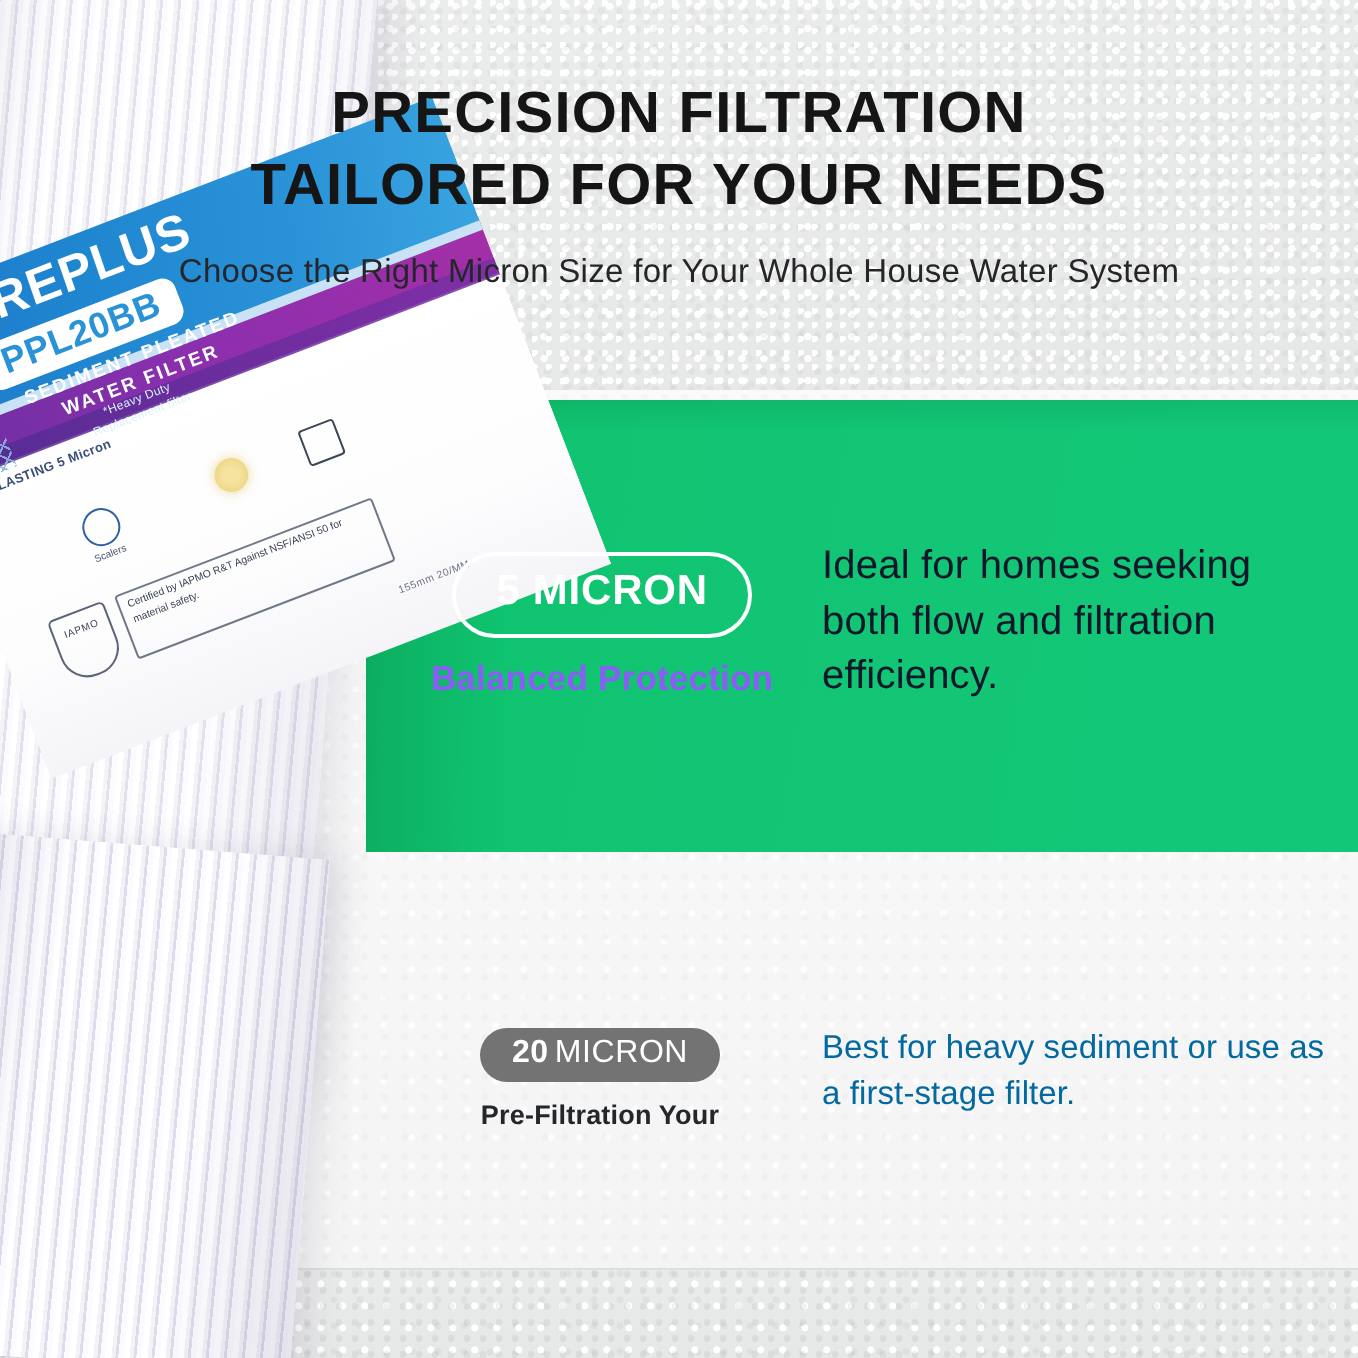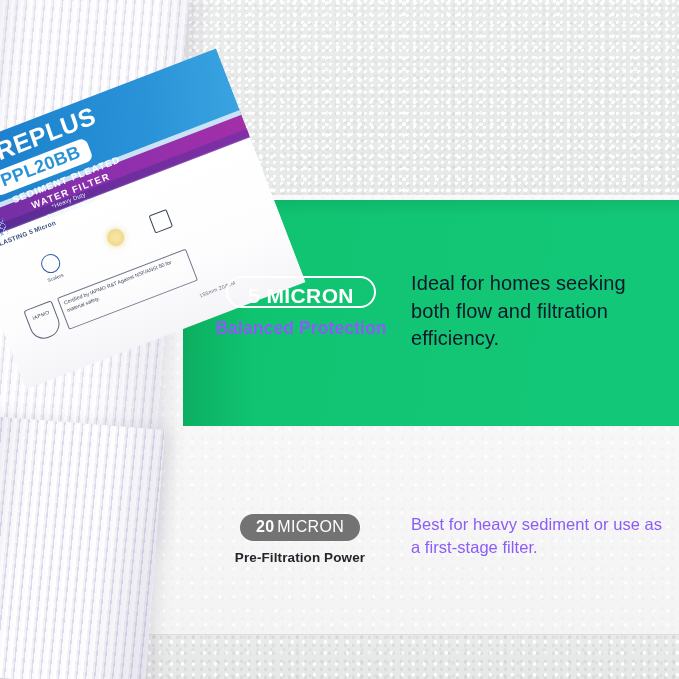--- a/index.html
+++ b/index.html
@@ -70,21 +70,21 @@
     background:linear-gradient(90deg,rgba(0,0,0,.10),rgba(0,0,0,0));
   }
   .green-band:after{
     content:"";position:absolute;left:0;top:0;width:100%;height:16px;
     background:linear-gradient(180deg,rgba(0,0,0,.07),rgba(0,0,0,0));
   }
 
   .g-left{position:absolute;left:201px;top:276px;width:200px;z-index:7;text-align:center;}
   .pill-5{
     display:inline-block;border:2.4px solid #ffffff;border-radius:30px;
-    padding:7px 20px 0;color:#ffffff;font-size:21px;font-weight:700;
+    padding:7px 20px 11px;color:#ffffff;font-size:21px;font-weight:700;
     letter-spacing:.4px;line-height:1;white-space:nowrap;
   }
   .g-left-sub{
     margin-top:10px;color:#8b5cf6;font-size:17.5px;font-weight:700;
     letter-spacing:.1px;white-space:nowrap;
   }
   .g-right{
     position:absolute;left:411px;top:270px;width:250px;z-index:7;
     color:#0f172a;font-size:20px;line-height:1.38;font-weight:400;letter-spacing:.1px;
   }
@@ -97,21 +97,21 @@
     letter-spacing:.3px;white-space:nowrap;
   }
   .pill-20 .num{font-weight:700;}
   .pill-20 .unit{font-weight:400;margin-left:3px;}
   .b-left-sub{
     margin-top:9px;color:#23262b;font-size:13.5px;font-weight:700;
     letter-spacing:.1px;white-space:nowrap;
   }
   .b-right{
     position:absolute;left:411px;top:513px;width:255px;z-index:7;
-    color:#8b5cf6;font-size:16.5px;line-height:1.42;font-weight:400;letter-spacing:.05px;
+    color:#0369a1;font-size:16.5px;line-height:1.42;font-weight:400;letter-spacing:.05px;
   }
 
   
   .product{position:absolute;left:-40px;top:-20px;width:310px;height:560px;z-index:5;}
 
   .pleats{
     position:absolute;left:0;top:0;width:230px;height:560px;
     transform:rotate(4.2deg);transform-origin:50% 0;
     background:
       repeating-linear-gradient(91deg,
@@ -286,28 +286,33 @@
 
       <div class="cert-shield">IAPMO</div>
       <div class="cert-box">Certified by IAPMO R&amp;T Against NSF/ANSI 50 for material safety.</div>
       <div class="lbl-size">155mm 20/MM</div>
     </div>
   </div>
 
   <div class="pleats-low"></div>
   <div class="pleats-low-shade"></div>
 
+  <div class="header">
+    <div class="h-line h1a">PRECISION FILTRATION</div>
+    <div class="h-line h1b">TAILORED FOR YOUR NEEDS</div>
+    <div class="h-sub">Choose the Right Micron Size for Your Whole House Water System</div>
+  </div>
 
   <div class="g-left">
     <span class="pill-5">5 MICRON</span>
     <div class="g-left-sub">Balanced Protection</div>
   </div>
   <div class="g-right">Ideal for homes seeking both flow and filtration efficiency.</div>
 
   <div class="b-left">
     <span class="pill-20">
       <span class="num">20</span><span class="unit">MICRON</span>
     </span>
-    <div class="b-left-sub">Pre-Filtration Power</div>
+    <div class="b-left-sub">Pre-Filtration Your</div>
   </div>
   <div class="b-right">Best for heavy sediment or use as a first-stage filter.</div>
 
 </div>
 
 </body></html>

